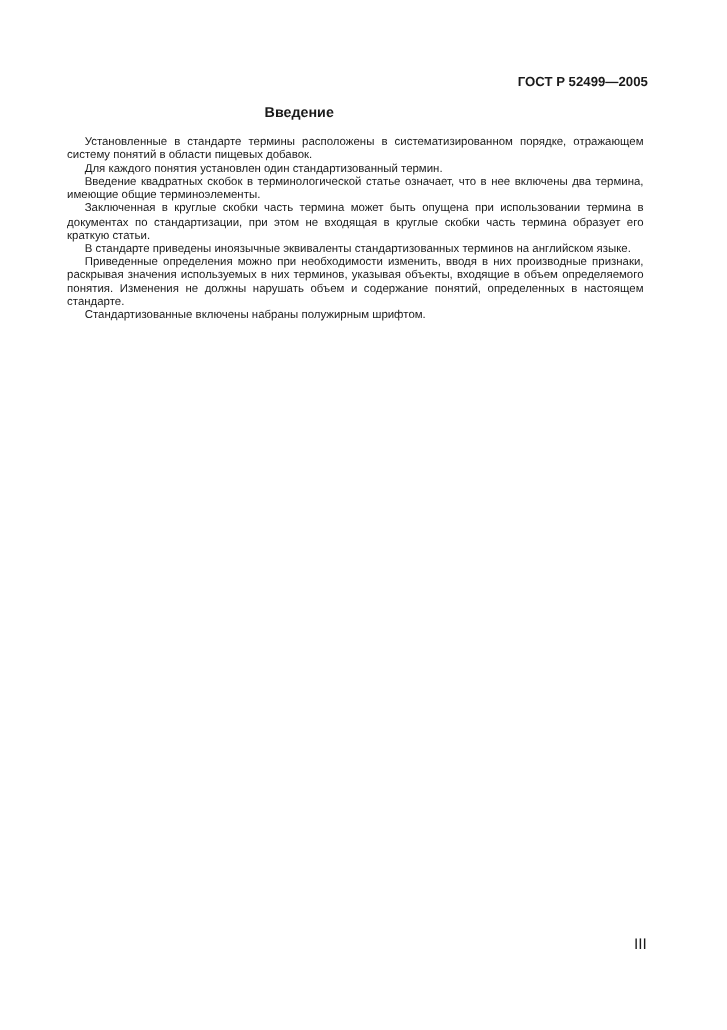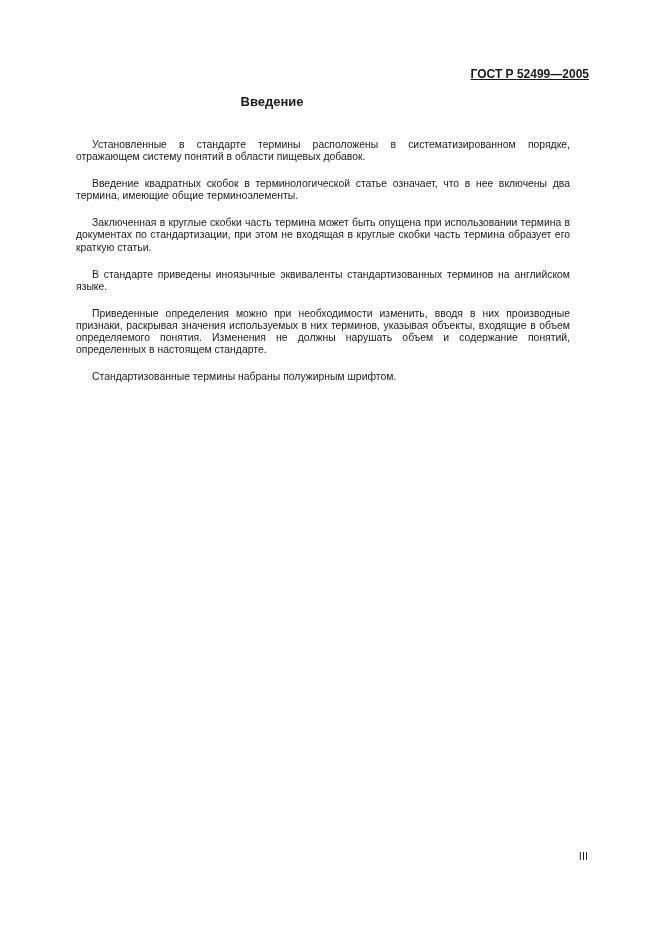--- a/index.html
+++ b/index.html
@@ -1,32 +1,33 @@
 <!DOCTYPE html>
 <html><head>
 <meta charset="utf-8">
 <style>
   html, body { margin: 0; padding: 0; background: #ffffff; }
   body { width: 661px; height: 936px; position: relative; overflow: hidden;
          font-family: "Liberation Sans", sans-serif; color: #1a1a1a; }
-  .header { position: absolute; top: 67px; right: 72px; font-weight: bold; font-size: 12px; text-decoration: underline; }
+  .header { position: absolute; top: 67px; right: 72px; font-weight: bold; font-size: 12px; }
   .title { position: absolute; top: 94px; left: 0; width: 544px; text-align: center;
            font-weight: bold; font-size: 13px; }
   .body { position: absolute; top: 124px; left: 61px; width: 524px; font-size: 10.4px; line-height: 12.1px; }
-  .body p { margin: 15px; text-indent: 16px; text-align: justify; }
-  .pagenum { position: absolute; top: 850px; right: 73px; font-size: 11px; }
+  .body p { margin: 0; text-indent: 16px; text-align: justify; }
+  .pagenum { position: absolute; top: 850px; right: 73px; font-size: 14px; }
 </style>
 </head>
 <body>
 
 <div class="header">ГОСТ Р 52499—2005</div>
 <div class="title">Введение</div>
 
 <div class="body">
   <p>Установленные в стандарте термины расположены в систематизированном порядке, отражающем систему понятий в области пищевых добавок.</p>
+  <p>Для каждого понятия установлен один стандартизованный термин.</p>
   <p>Введение квадратных скобок в терминологической статье означает, что в нее включены два термина, имеющие общие терминоэлементы.</p>
   <p>Заключенная в круглые скобки часть термина может быть опущена при использовании термина в документах по стандартизации, при этом не входящая в круглые скобки часть термина образует его краткую статьи.</p>
   <p>В стандарте приведены иноязычные эквиваленты стандартизованных терминов на английском языке.</p>
   <p>Приведенные определения можно при необходимости изменить, вводя в них производные признаки, раскрывая значения используемых в них терминов, указывая объекты, входящие в объем определяемого понятия. Изменения не должны нарушать объем и содержание понятий, определенных в настоящем стандарте.</p>
-  <p>Стандартизованные термины набраны полужирным шрифтом.</p>
+  <p>Стандартизованные включены набраны полужирным шрифтом.</p>
 </div>
 
 <div class="pagenum">III</div>
 
 </body></html>

